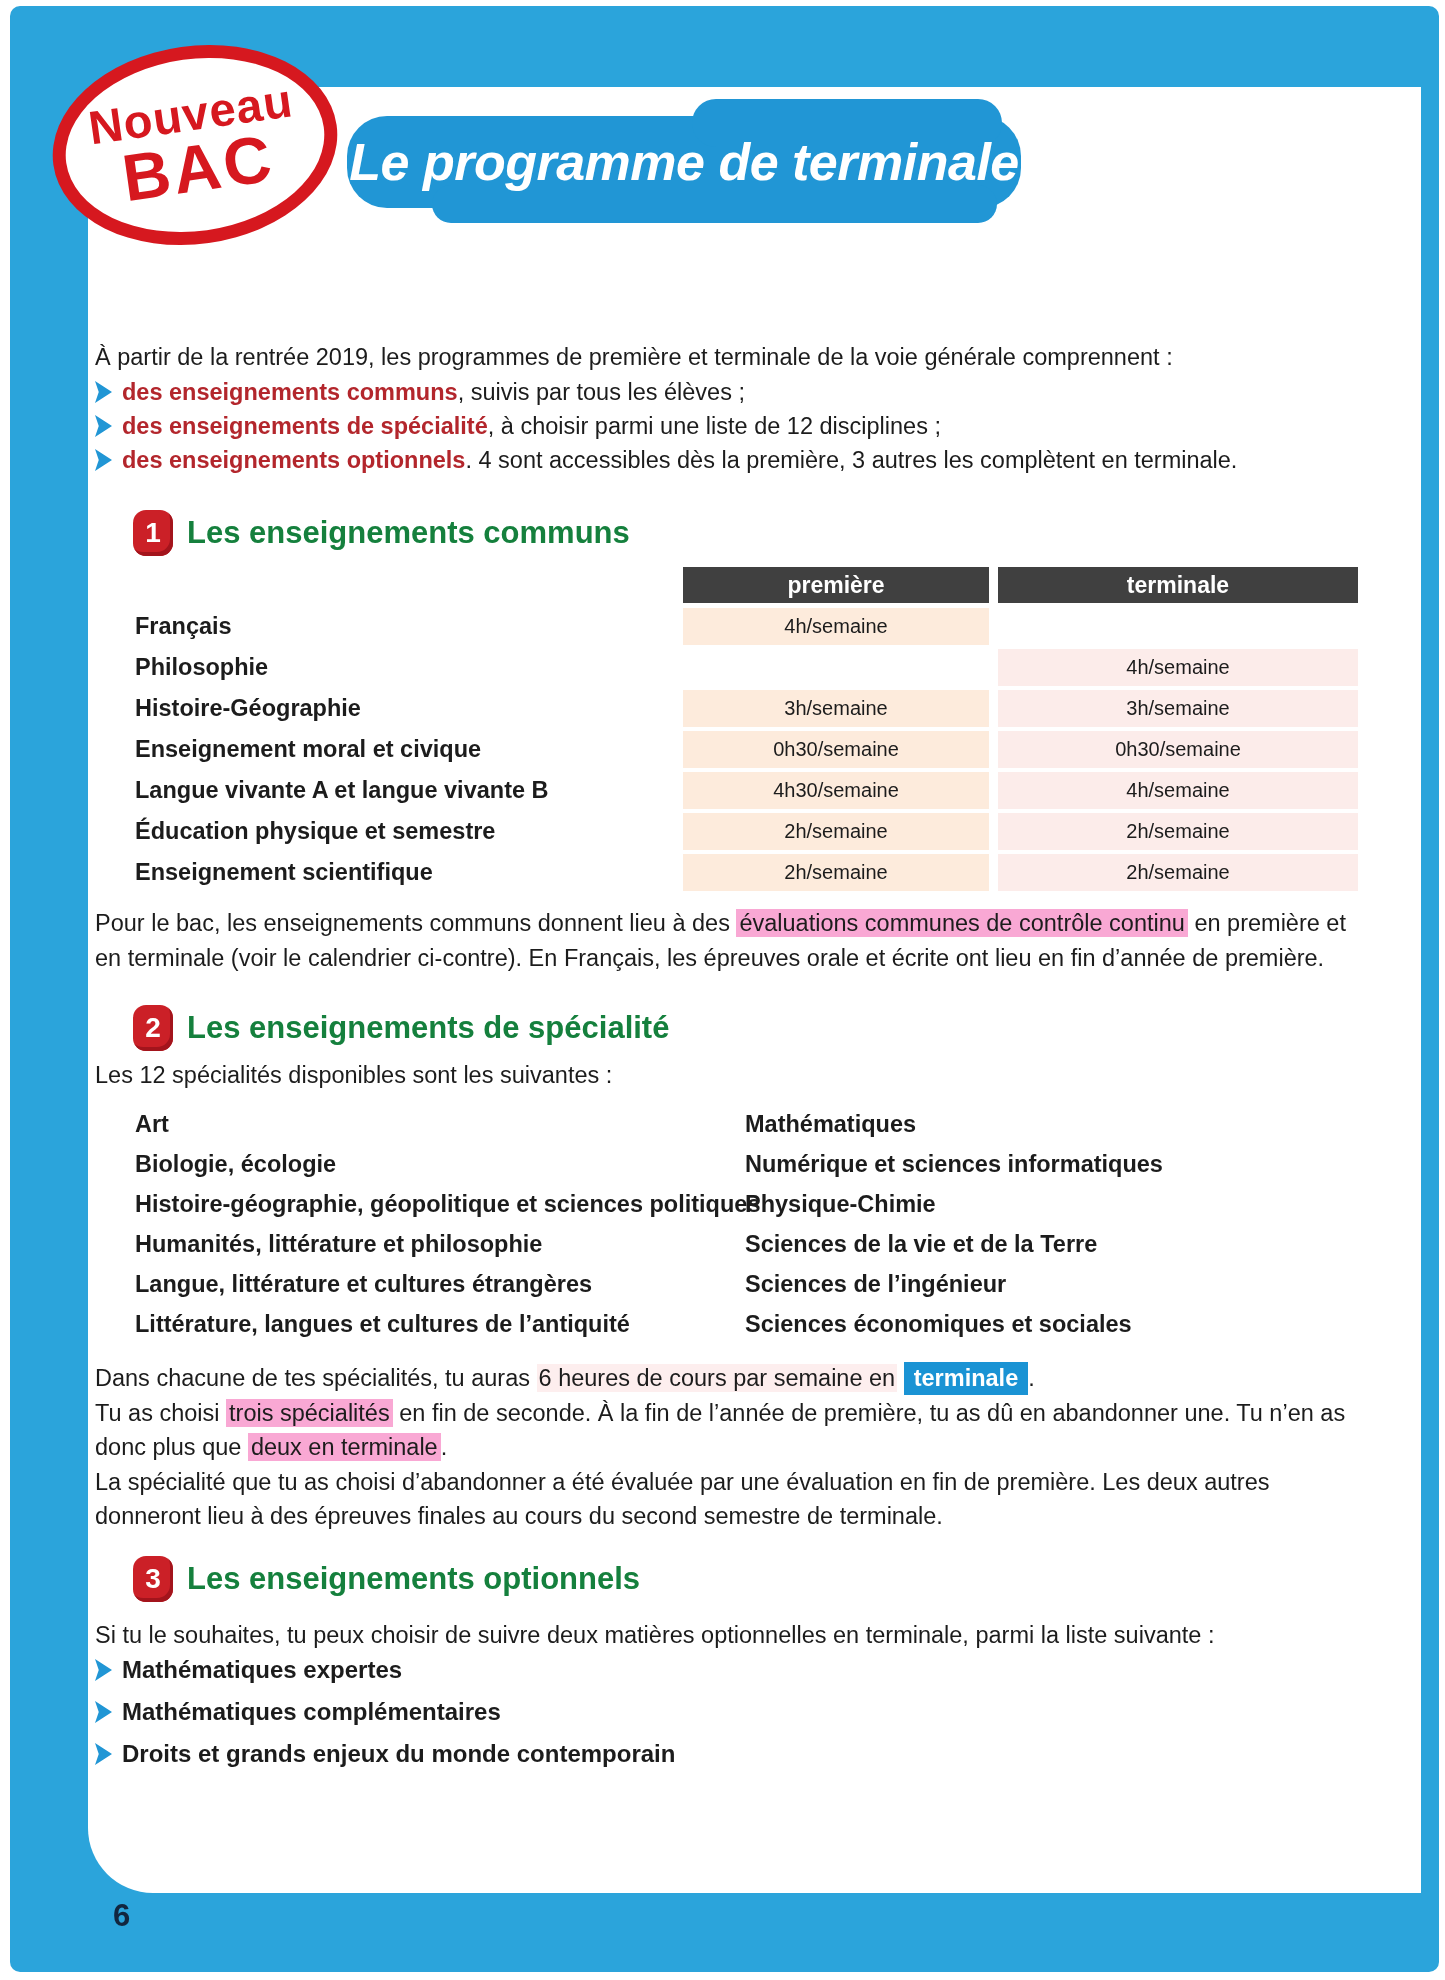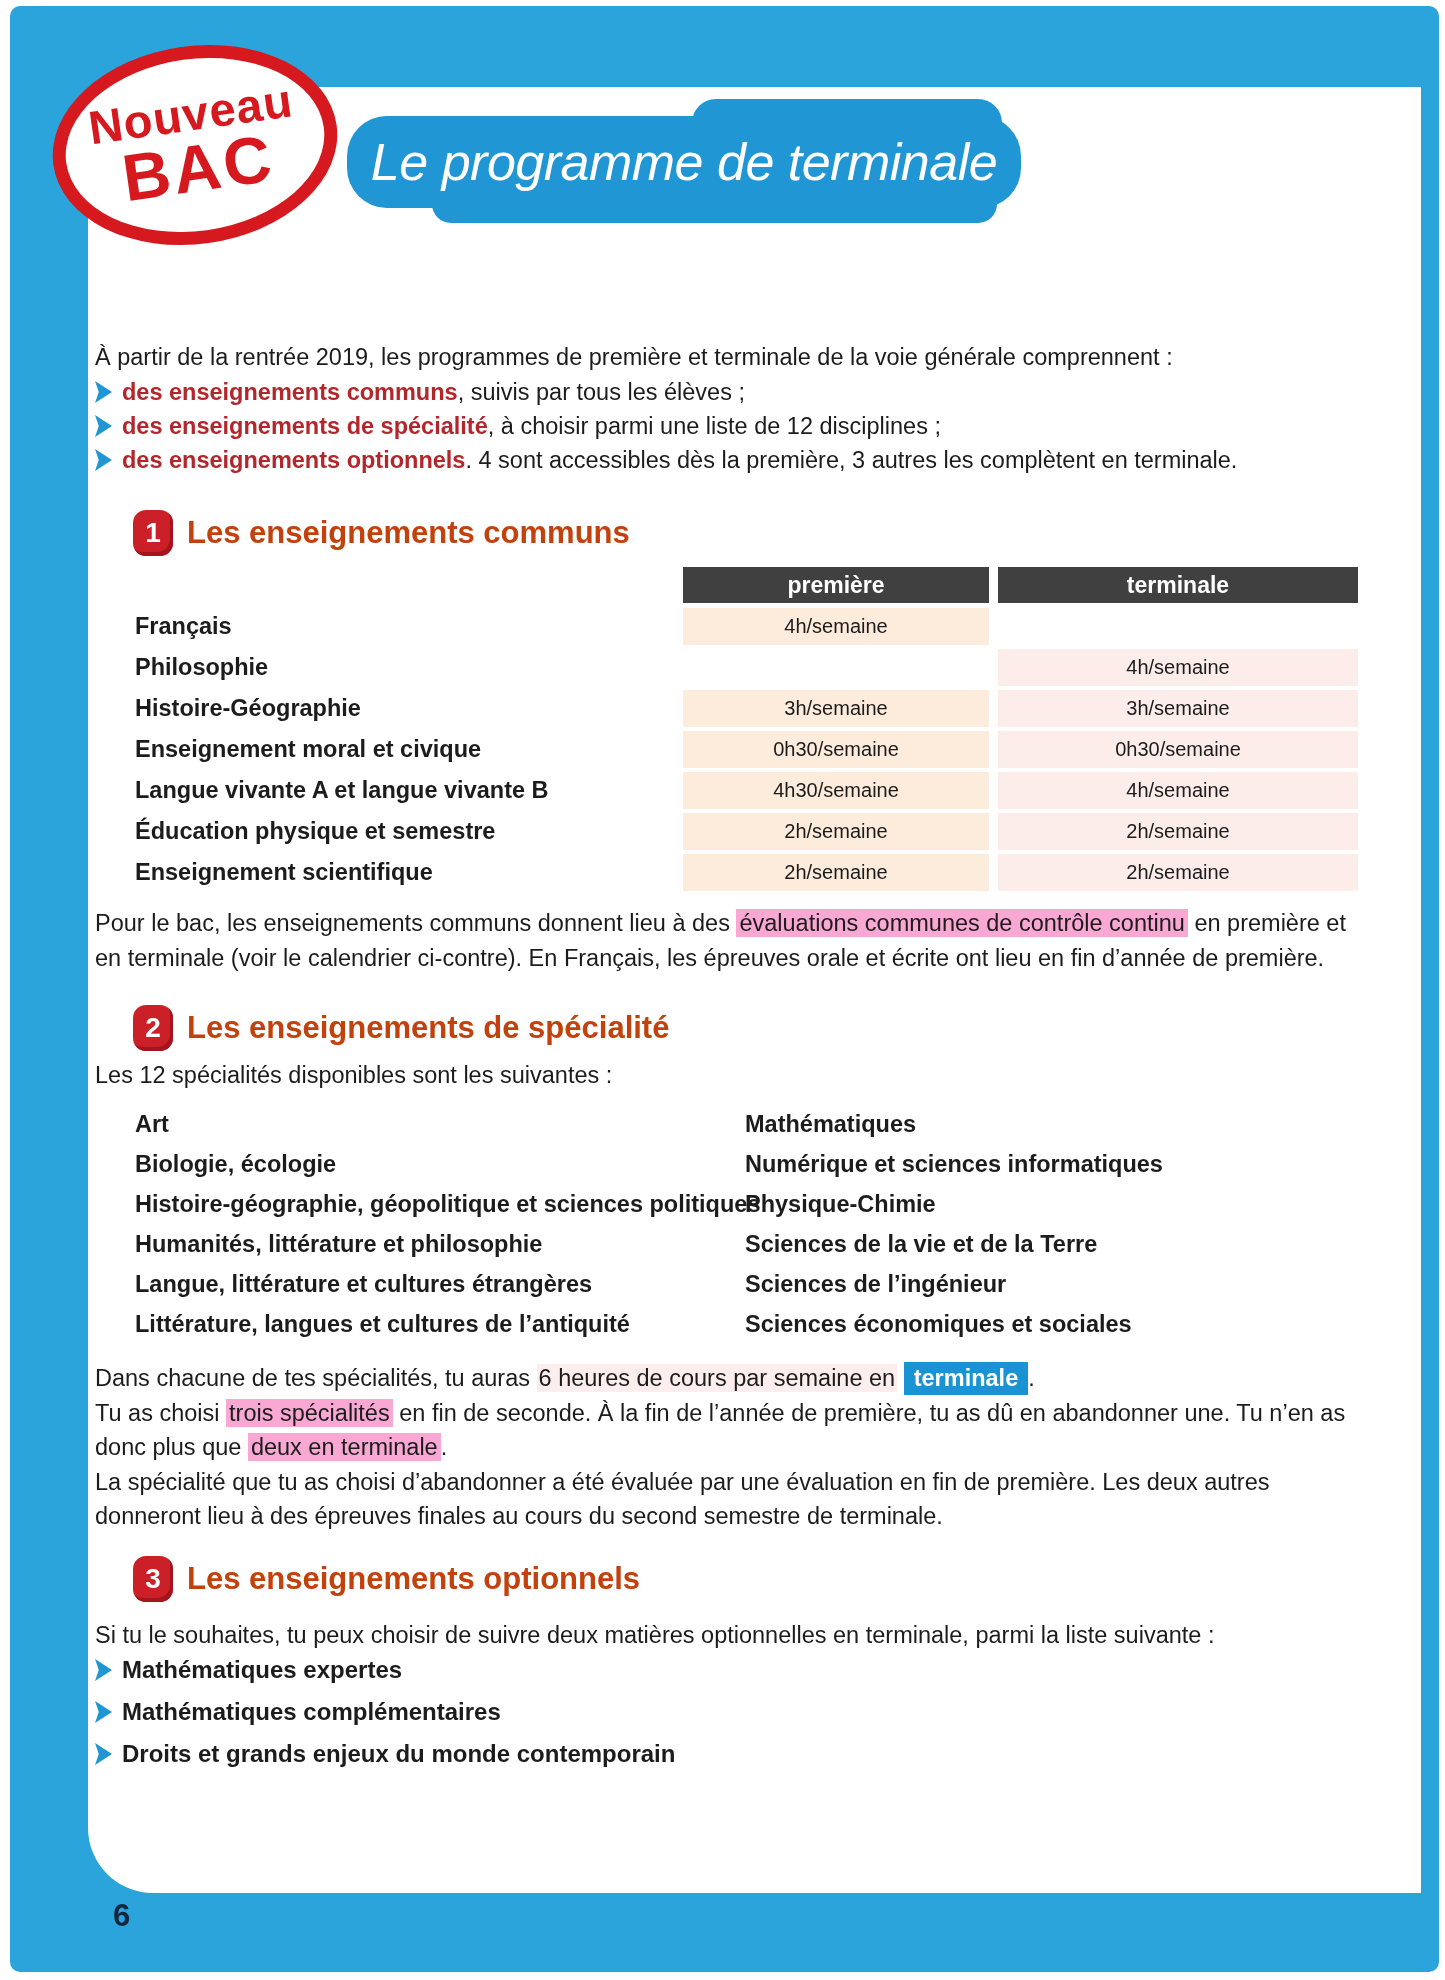--- a/index.html
+++ b/index.html
@@ -16,37 +16,37 @@
   .logo-l1{color:#d6181f;font-weight:bold;font-size:47px;letter-spacing:1px;line-height:1;}
   .logo-l2{color:#d6181f;font-weight:bold;font-size:66px;letter-spacing:3px;line-height:0.95;}
 
   
   .title-blob{position:absolute;left:347px;top:116px;width:674px;height:92px;background:#2196d5;
               border-radius:40px;display:flex;align-items:center;justify-content:center;}
   .title-blob::before{content:"";position:absolute;top:-17px;left:345px;width:310px;height:48px;
               background:#2196d5;border-radius:24px;}
   .title-blob::after{content:"";position:absolute;bottom:-15px;left:85px;width:565px;height:38px;
               background:#2196d5;border-radius:19px;}
-  .title-text{position:relative;z-index:1;color:#fff;font-size:52px;font-weight:normal;font-style:italic;
+  .title-text{position:relative;z-index:1;color:#fff;font-size:52px;font-weight:bold;font-style:italic;
               white-space:nowrap;letter-spacing:-0.5px;}
 
   .txt{font-size:23.5px;}
   .abs{position:absolute;}
 
   
   .arrow{display:inline-block;width:17px;height:22px;background:#2196d5;margin-right:10px;
          vertical-align:-3px;clip-path:polygon(0% 0%,100% 50%,0% 100%,22% 50%);}
   .red-b{color:#b3262c;font-weight:bold;}
 
   
   .sec-head{position:absolute;left:133px;display:flex;align-items:center;gap:14px;}
   .sec-num{width:40px;height:46px;background:#cb2027;border-radius:13px;color:#fff;font-size:28px;
            font-weight:bold;display:flex;align-items:center;justify-content:center;
            box-shadow:inset -3px -4px 0 #a3141c;}
-  .sec-title{color:#c2410c;font-size:31px;font-weight:bold;}
+  .sec-title{color:#15803d;font-size:31px;font-weight:bold;}
 
   
   .th{position:absolute;height:36px;background:#404040;color:#fff;font-weight:bold;font-size:23px;
       display:flex;align-items:center;justify-content:center;}
   .th-prem{left:683px;top:567px;width:306px;}
   .th-term{left:998px;top:567px;width:360px;}
   .row-label{position:absolute;left:135px;font-weight:bold;font-size:23.5px;height:37px;line-height:37px;}
   .cell{position:absolute;height:37px;line-height:37px;text-align:center;font-size:20px;}
   .cell-prem{left:683px;width:306px;background:#fdebdc;}
   .cell-term{left:998px;width:360px;background:#fcecea;}

